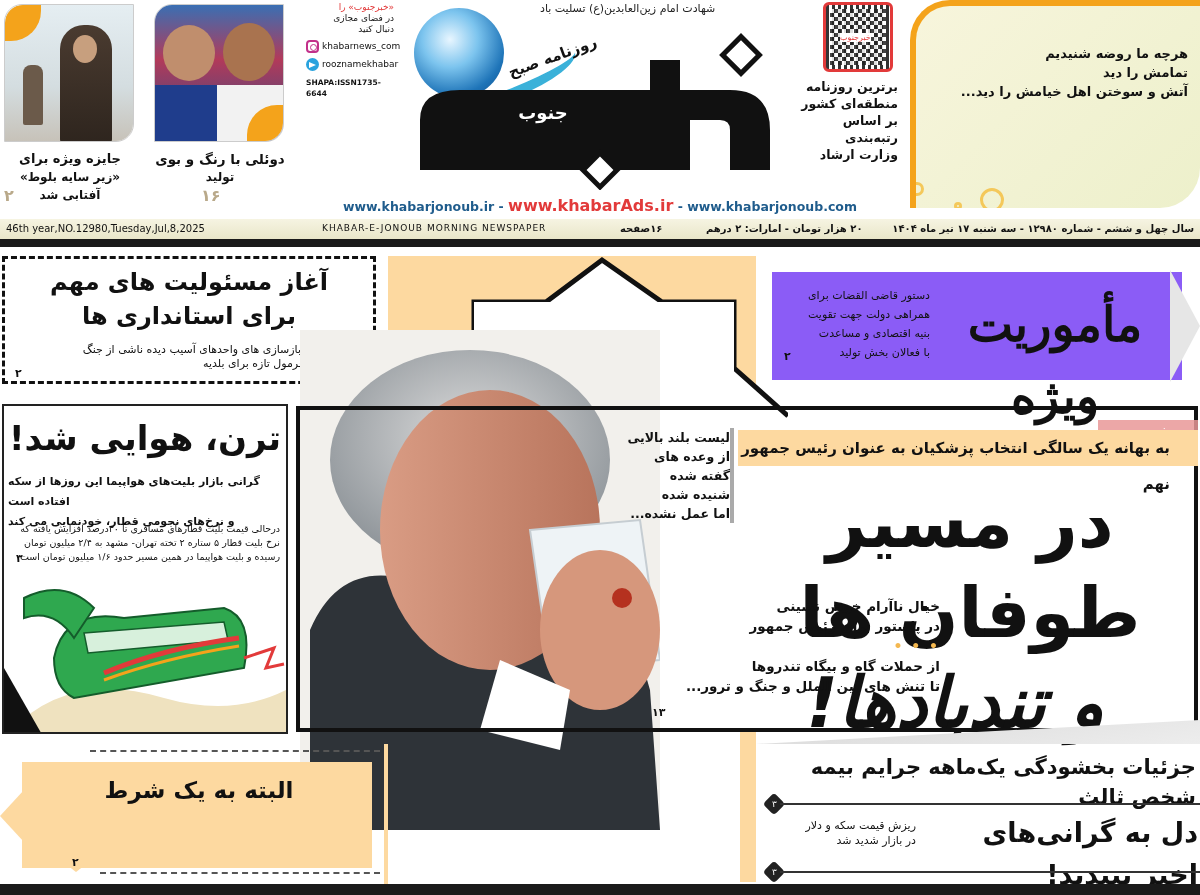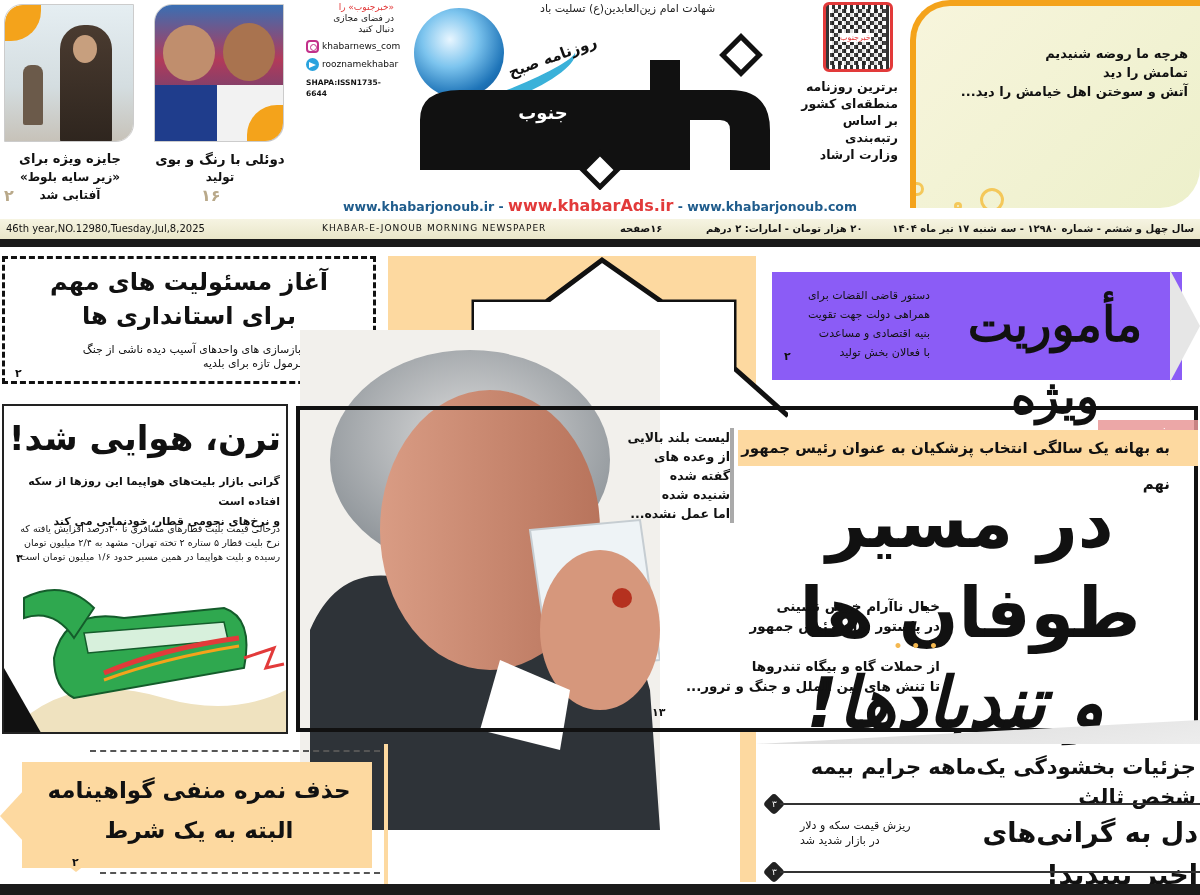--- a/index.html
+++ b/index.html
@@ -207,21 +207,21 @@
     <div>بنیه اقتصادی و مساعدت</div>
     <div>با فعالان بخش تولید</div>
   </div>
   <div class="pgnum" style="left:12px;top:78px;">۲</div>
   <div class="h1-bold" style="position:absolute;left:158px;top:16px;width:250px;font-size:48px;line-height:72px;font-family:'DejaVu Serif',serif;">مأموریت ویژه</div>
 </div>
 <div class="grey-tip"></div>
 
 <div class="train-box">
   <div class="h1-bold" style="position:absolute;left:0;right:0;top:8px;font-size:34px;line-height:48px;">ترن، هوایی شد!</div>
-  <div style="position:absolute;left:4px;right:6px;top:66px;direction:rtl;text-align:right;font-weight:bold;font-size:11px;line-height:20px;">
+  <div style="position:absolute;left:4px;right:6px;top:66px;direction:rtl;text-align:left;font-weight:bold;font-size:11px;line-height:20px;">
     <div>گرانی بازار بلیت‌های هواپیما این روزها از سکه افتاده است</div>
     <div>و نرخ‌های نجومی قطار، خودنمایی می کند</div>
   </div>
   <div style="position:absolute;left:8px;right:6px;top:116px;direction:rtl;text-align:right;font-size:9.5px;line-height:14px;">درحالی قیمت بلیت قطارهای مسافری تا ۳۰درصد افزایش یافته که نرخ بلیت قطار ۵ ستاره ۲ تخته تهران- مشهد به ۲/۴ میلیون تومان رسیده و بلیت هواپیما در همین مسیر حدود ۱/۶ میلیون تومان است</div>
   <div class="pgnum" style="left:12px;top:146px;">۳</div>
 
   <svg class="abs" style="left:0;top:172px;" width="286" height="160">
     <path d="M0 160 Q60 90 160 120 Q230 140 286 110 L286 160 Z" fill="#efe2bf"></path>
     <path d="M0 90 L0 160 L40 160 Z" fill="#111"></path>
     <path d="M50 80 Q60 30 120 40 L220 30 Q250 40 240 90 L70 120 Q50 110 50 80 Z" fill="#2fa84f" stroke="#145c2b" stroke-width="2"></path>
@@ -285,32 +285,31 @@
 <div class="pgnum" style="left:652px;top:706px;">۱۳</div>
 
 <div class="abs" style="left:756px;top:720px;width:444px;height:24px;background:linear-gradient(170deg,#d9d9d9 0%,#ededed 100%);clip-path:polygon(0 100%,100% 0,100% 100%);"></div>
 <div class="abs" style="left:740px;top:732px;width:16px;height:150px;background:#fdd9a0;"></div>
 
 <div class="abs h1-bold" style="left:760px;top:752px;width:436px;font-size:21px;line-height:30px;text-align:right;">جزئیات بخشودگی یک‌ماهه جرایم بیمه شخص ثالث</div>
 <div class="marker" style="left:766px;top:796px;"><span>۳</span></div>
 <div class="hr" style="left:780px;top:803px;width:420px;"></div>
 
 <div class="abs h1-bold" style="left:920px;top:812px;width:278px;font-size:27px;line-height:42px;text-align:right;">دل به گرانی‌های اخیر نبندید!</div>
-<div class="abs" style="left:800px;top:818px;width:116px;direction:rtl;text-align:left;font-size:11px;line-height:15px;">
+<div class="abs" style="left:800px;top:818px;width:116px;direction:rtl;text-align:right;font-size:11px;line-height:15px;">
   <div>ریزش قیمت سکه و دلار</div>
   <div>در بازار شدید شد</div>
 </div>
 <div class="marker" style="left:766px;top:864px;"><span>۳</span></div>
 <div class="hr" style="left:780px;top:871px;width:420px;"></div>
 
 <div class="abs" style="left:90px;top:750px;width:290px;border-top:2px dashed #555;"></div>
 <div class="abs" style="left:22px;top:762px;width:350px;height:106px;background:#fdd9a0;"></div>
 <div class="abs" style="left:0;top:790px;width:0;height:0;border-right:24px solid #fdd9a0;border-top:26px solid transparent;border-bottom:26px solid transparent;"></div>
 <div class="abs" style="left:50px;top:852px;width:0;height:0;border-left:26px solid transparent;border-right:26px solid transparent;border-top:20px solid #fdd9a0;"></div>
 <div class="abs h1-bold" style="left:26px;top:770px;width:346px;font-size:23px;line-height:40px;">
-  <div>حذف نمره منفی گواهینامه</div>
   <div>البته به یک شرط</div>
 </div>
 <div class="pgnum" style="left:72px;top:856px;">۲</div>
 <div class="abs" style="left:100px;top:872px;width:280px;border-top:2px dashed #555;"></div>
 <div class="abs" style="left:384px;top:744px;width:4px;height:140px;background:#fdd9a0;"></div>
 
 <div class="footer-bar"></div>
 
 </body></html>

